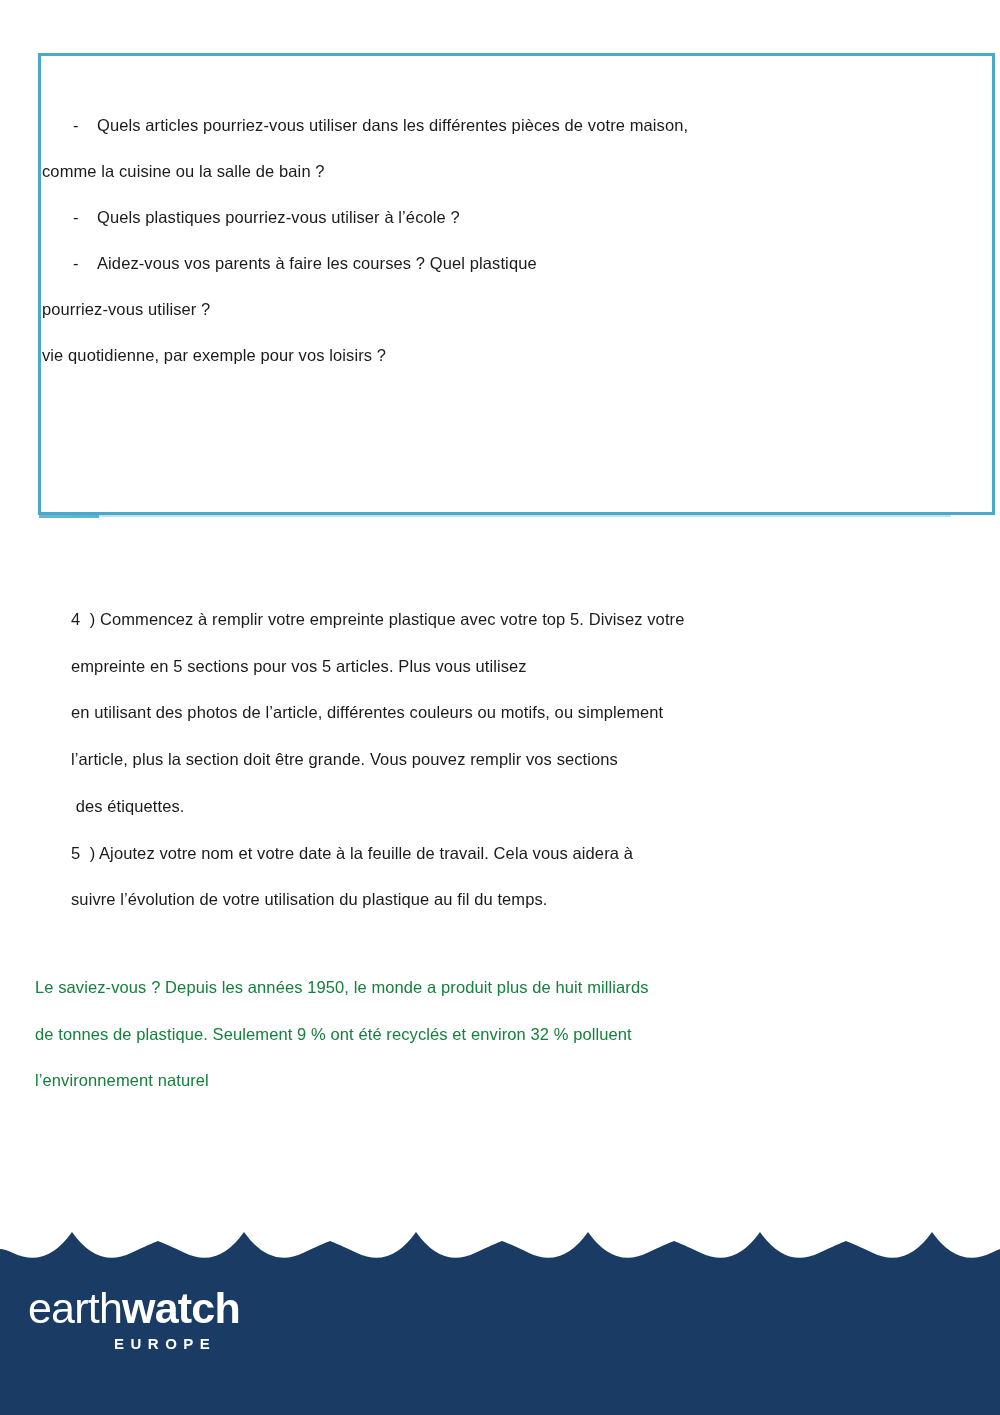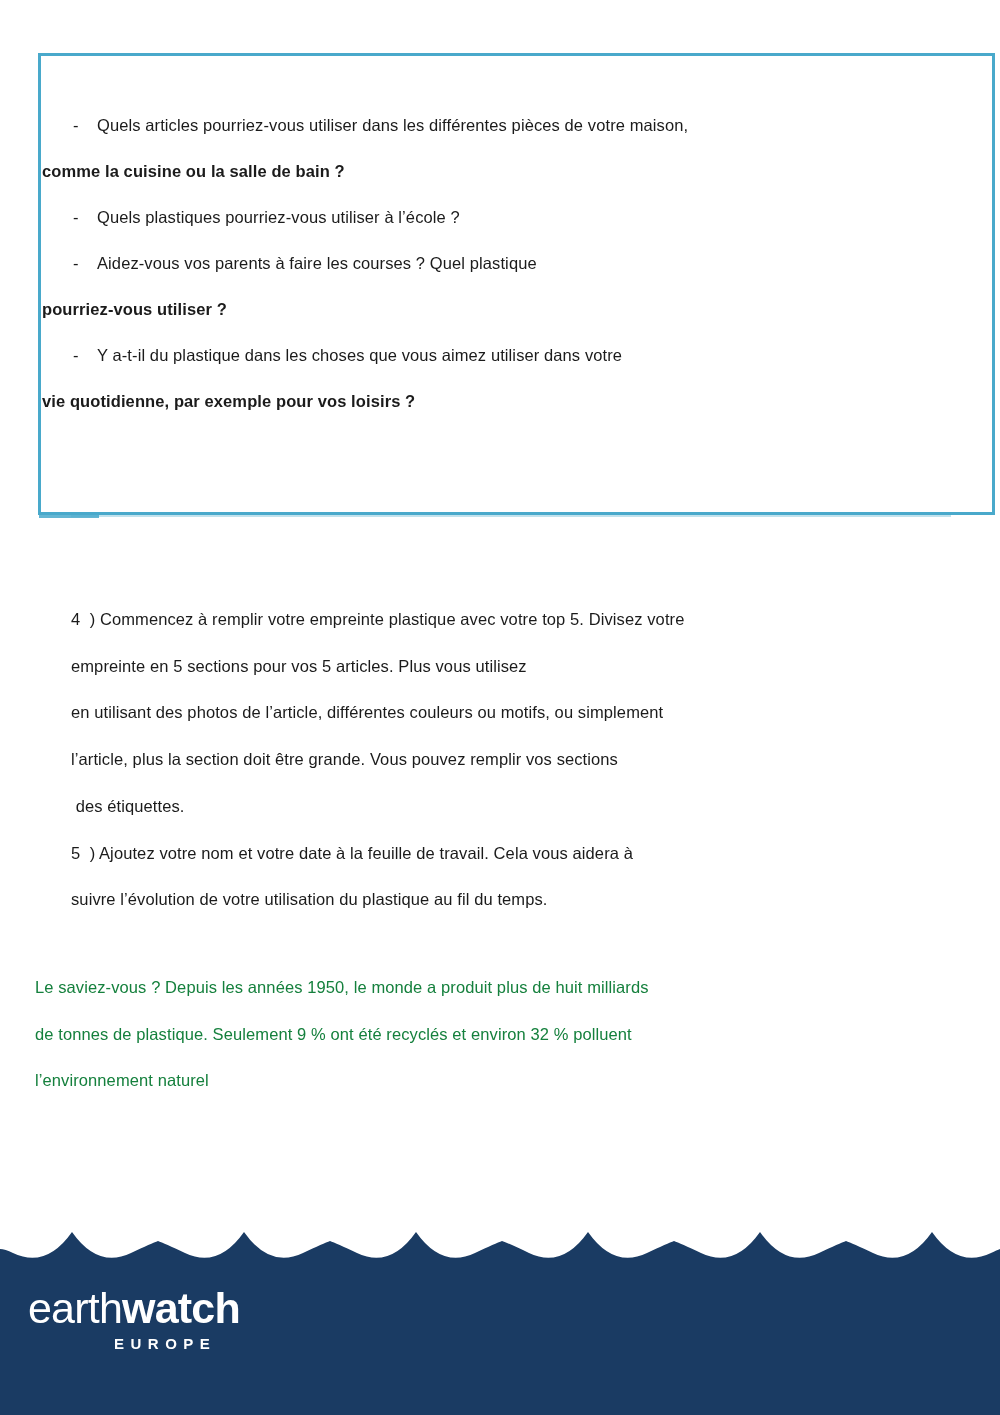--- a/index.html
+++ b/index.html
@@ -74,21 +74,20 @@
     display: inline-block;
     width: 24px;
     color: #1b1b1b;
   }
   .q-cont {
     font-size: 16.5px;
     line-height: 46px;
     letter-spacing: 0.1px;
     margin-left: -31px;
     white-space: pre;
-    font-weight: bold;
   }
 
   
   .instructions {
     position: absolute;
     left: 71px;
     top: 596px;
     width: 880px;
   }
   .ins-line {
@@ -184,21 +183,20 @@
 
       <div class="q-item"><span class="dash">-</span><span>Quels articles pourriez-vous utiliser dans les différentes pièces de votre maison,</span></div>
       <div class="q-cont">comme la cuisine ou la salle de bain ?</div>
 
 
       <div class="q-item"><span class="dash">-</span><span>Quels plastiques pourriez-vous utiliser à l’école ?</span></div>
 
       <div class="q-item"><span class="dash">-</span><span>Aidez-vous vos parents à faire les courses ? Quel plastique</span></div>
       <div class="q-cont">pourriez-vous utiliser ?</div>
 
-      <div class="q-item"><span class="dash">-</span><span>Y a-t-il du plastique dans les choses que vous aimez utiliser dans votre</span></div>
       <div class="q-cont">vie quotidienne, par exemple pour vos loisirs ?</div>
 
     </div>
   </div>
 
   <div class="instructions">
     <div class="ins-line">4  ) Commencez à remplir votre empreinte plastique avec votre top 5. Divisez votre</div>
     <div class="ins-line">empreinte en 5 sections pour vos 5 articles. Plus vous utilisez</div>
     <div class="ins-line">en utilisant des photos de l’article, différentes couleurs ou motifs, ou simplement</div>
     <div class="ins-line">l’article, plus la section doit être grande. Vous pouvez remplir vos sections</div>

